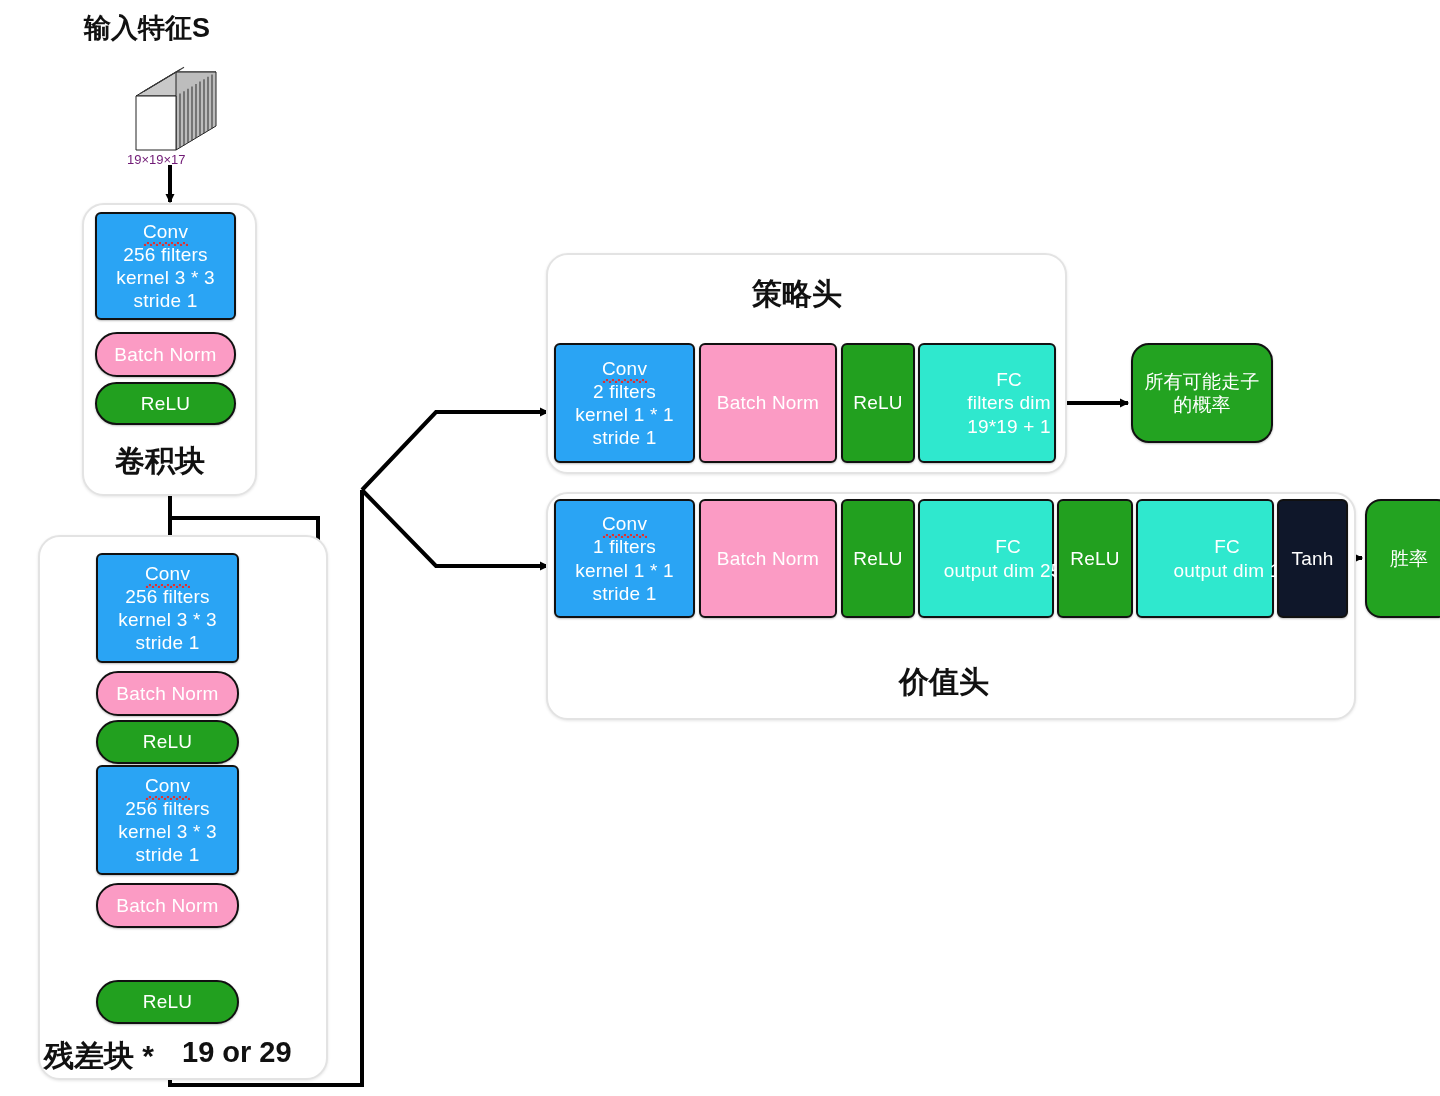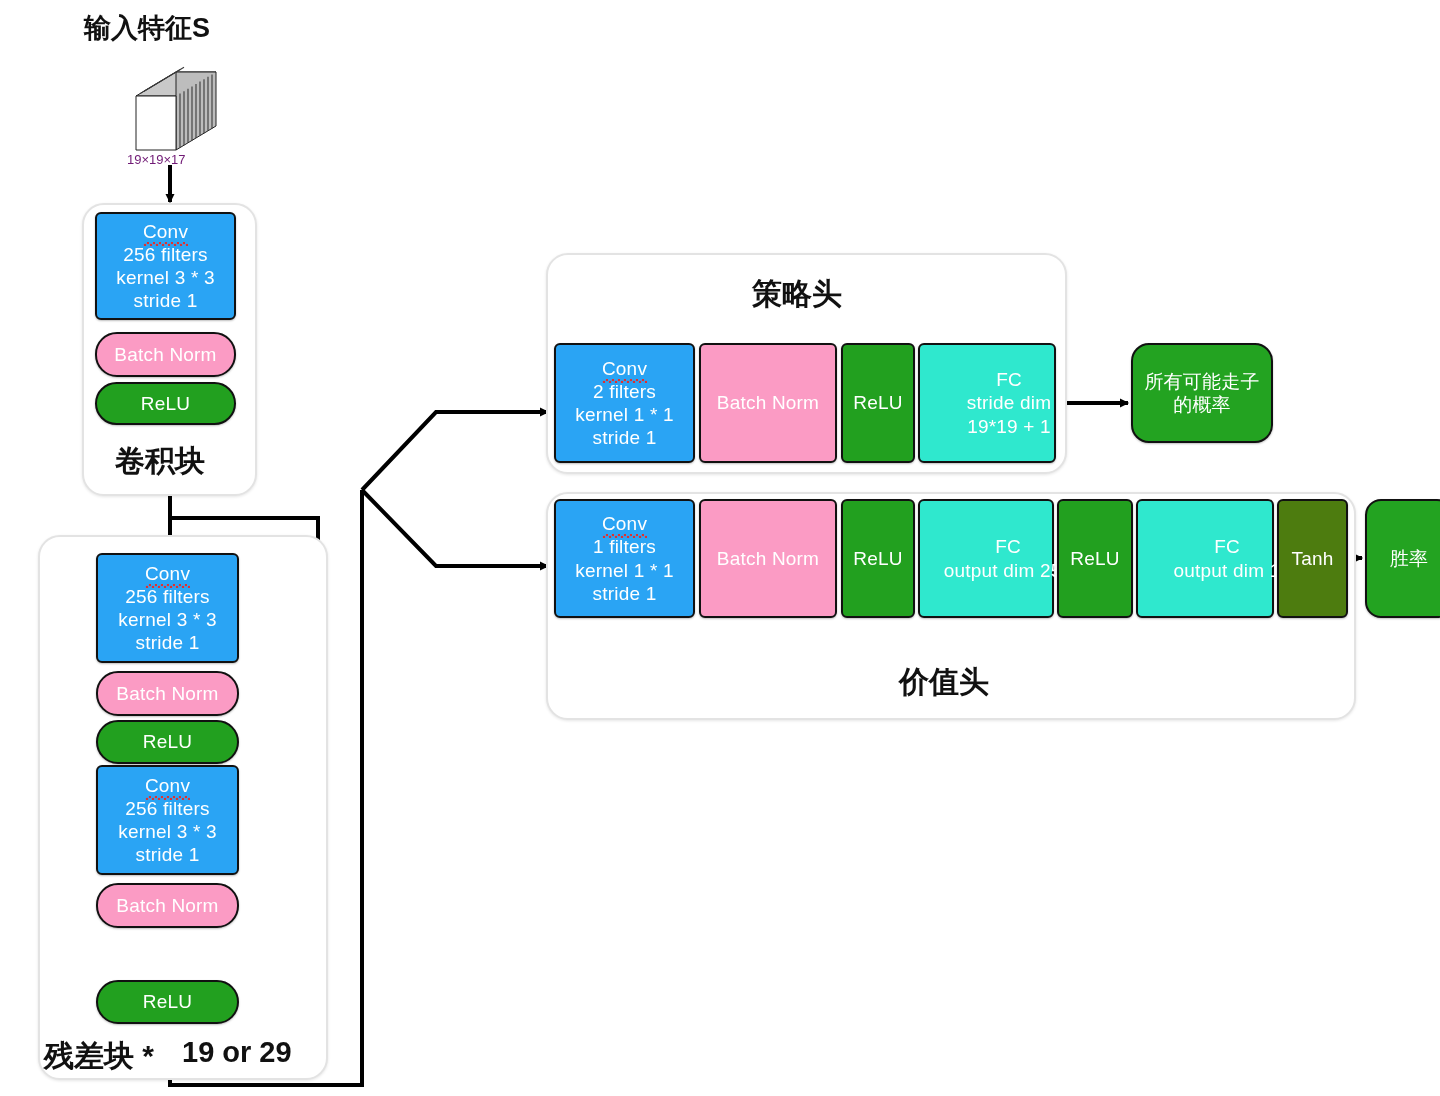--- a/index.html
+++ b/index.html
@@ -34,21 +34,21 @@
       radial-gradient(circle at 2px 3px, #e03030 1.4px, transparent 1.6px),
       radial-gradient(circle at 5px 1px, #e03030 1.4px, transparent 1.6px);
     background-size:6px 4px;
     background-repeat:repeat-x;
   }
 
   .blue{background:#2AA4F4;}
   .pink{background:#FB9BC4;}
   .green{background:#22A01F;}
   .teal{background:#2FE8CE;padding-left:44px;}
-  .wine{background:#4d7c0f;text-align:center;}
+  .wine{background:#0f172a;text-align:center;}
   .outgreen{background:#23A321;}
 
   
   .group{
     position:absolute;box-sizing:border-box;
     border:2px solid #e3e3e3;
     border-radius:22px;
     background:#ffffff;
     box-shadow:0 1px 3px rgba(0,0,0,.10);
   }
@@ -191,21 +191,21 @@
 <div class="node pink" style="left:699px;top:343px;width:138px;height:120px;">
   <span class="ln">Batch Norm</span>
 </div>
 
 <div class="node green" style="left:841px;top:343px;width:74px;height:120px;">
   <span class="ln">ReLU</span>
 </div>
 
 <div class="node teal" style="left:918px;top:343px;width:138px;height:120px;">
   <span class="ln">FC</span>
-  <span class="ln">stride dim</span>
+  <span class="ln">filters dim</span>
   <span class="ln">19*19 + 1</span>
 </div>
 
 <div class="node outgreen" style="left:1131px;top:343px;width:142px;height:100px;border-radius:18px;">
   <span class="ln">所有可能走子</span>
   <span class="ln">的概率</span>
 </div>
 
 <div class="group" style="left:546px;top:492px;width:810px;height:228px;"></div>
 <div class="txt grp-title" style="left:899px;top:662px;">价值头</div>

